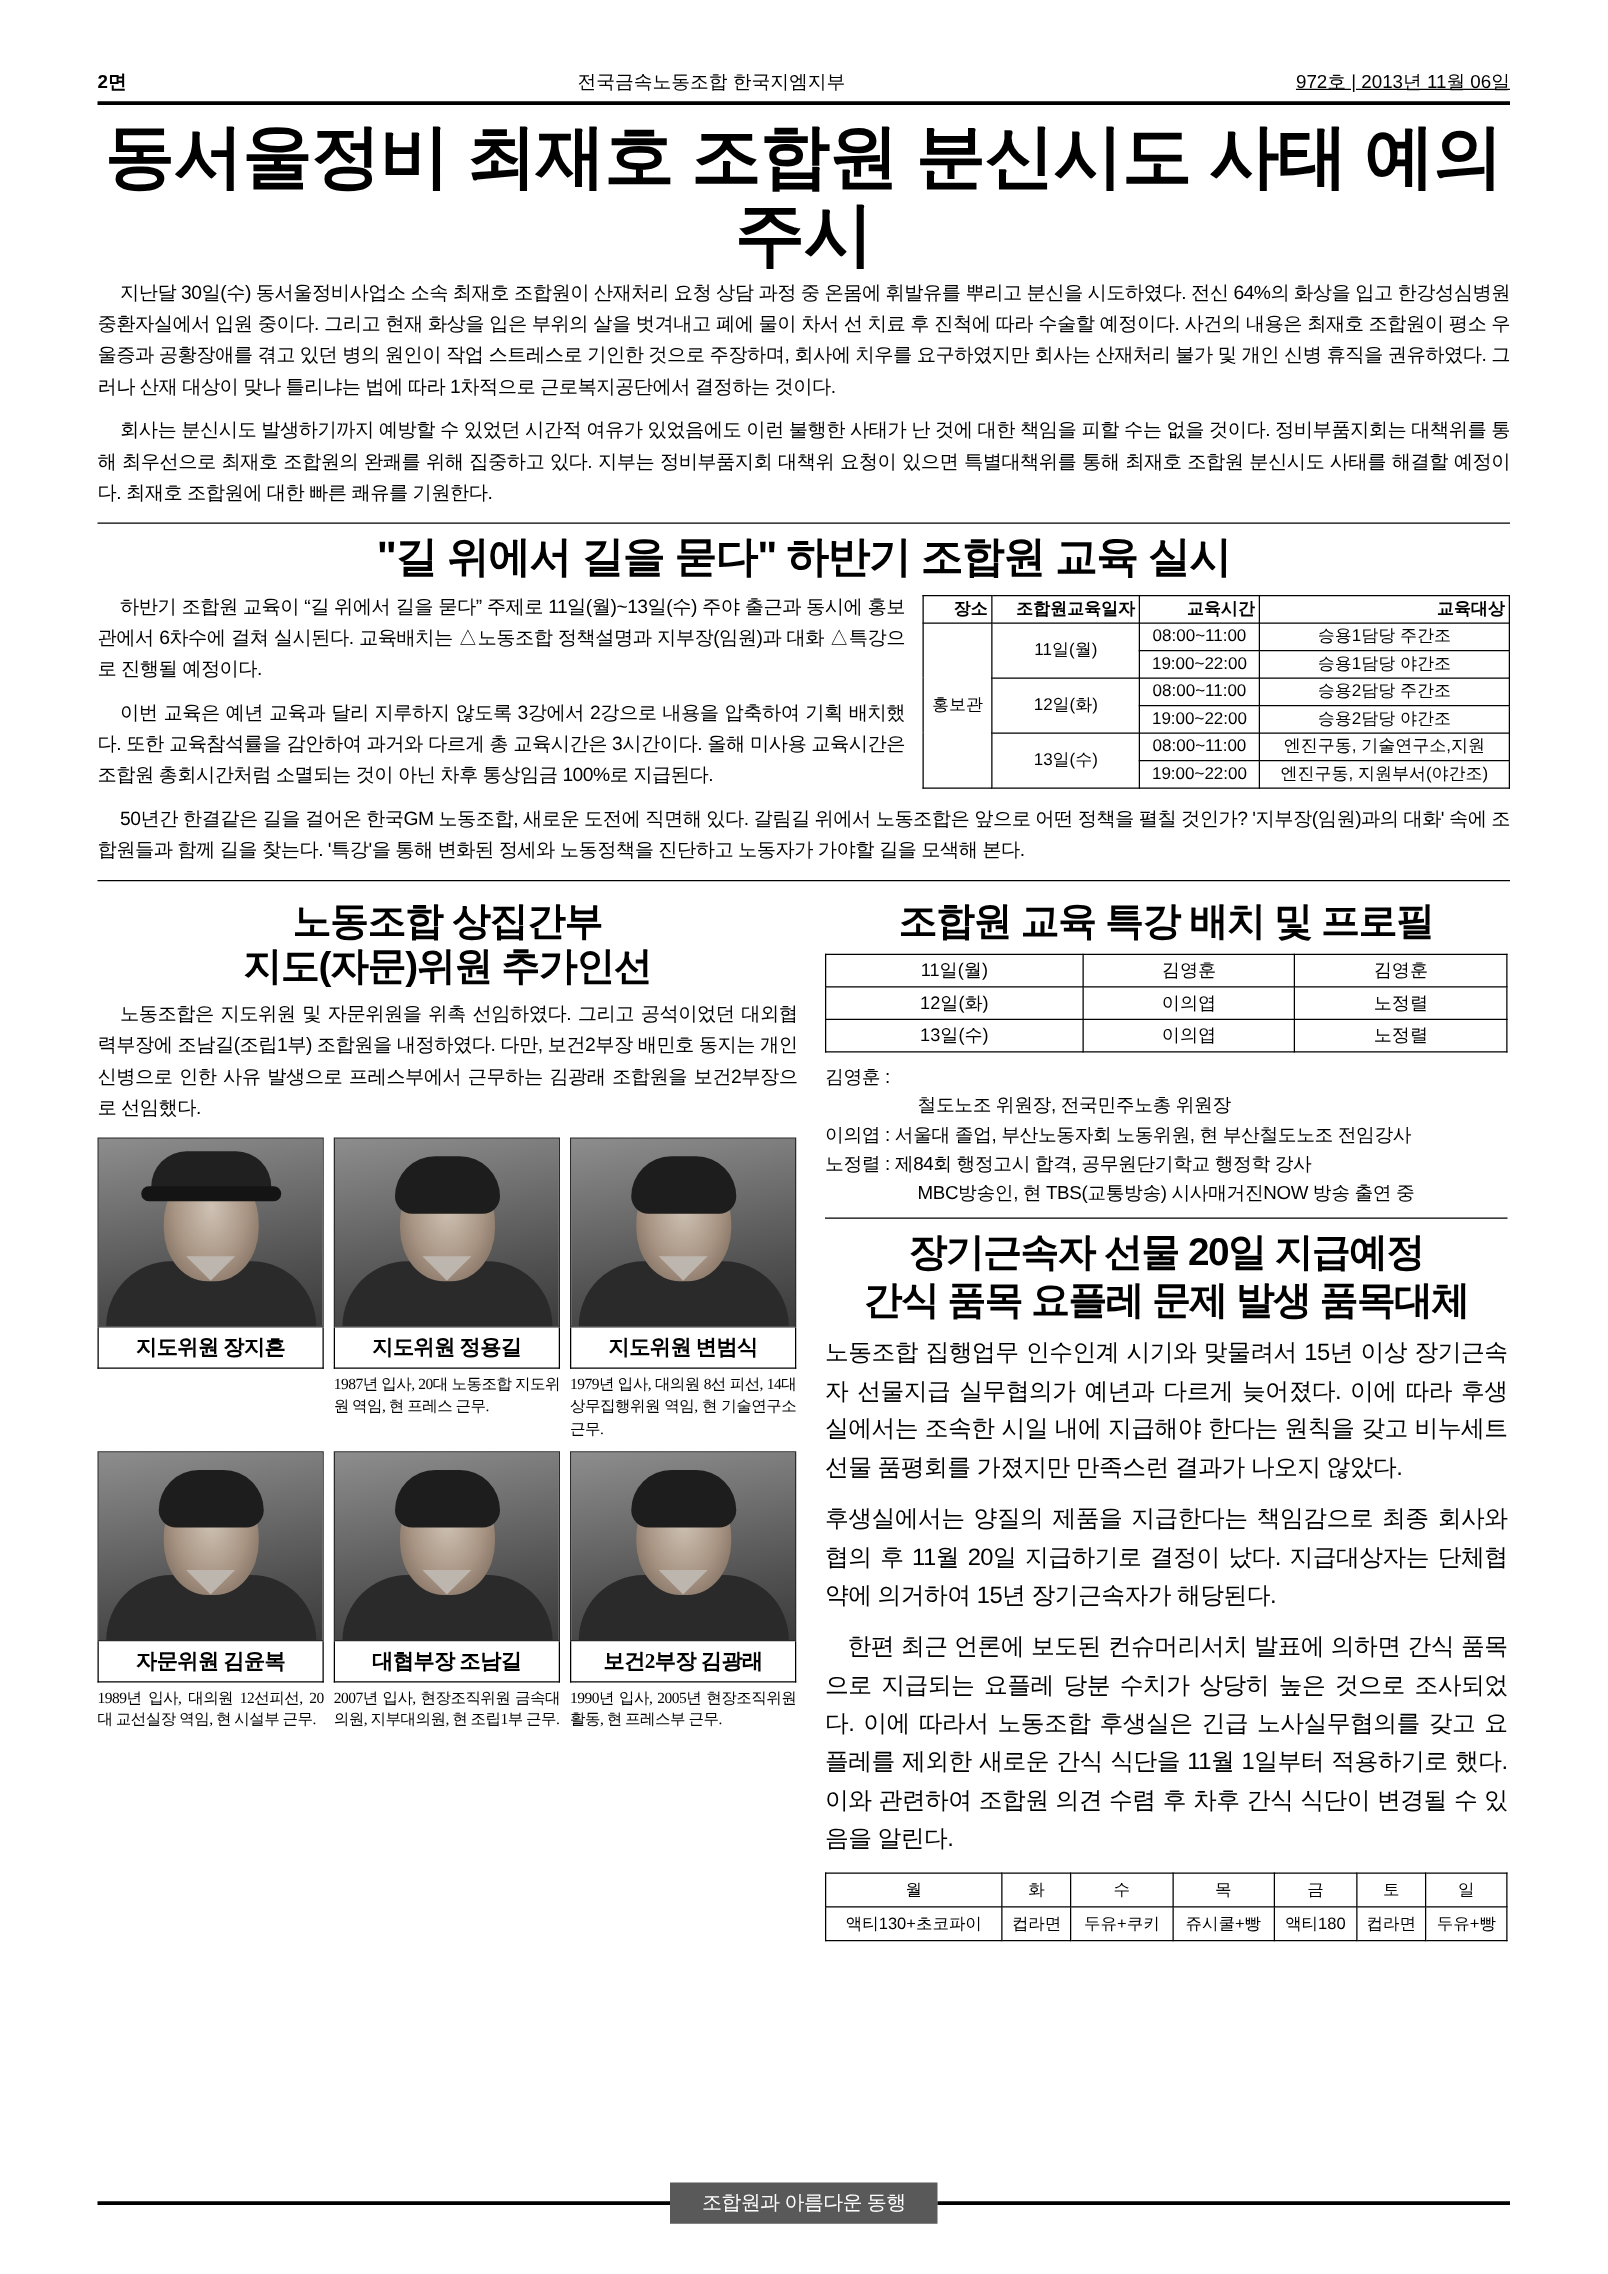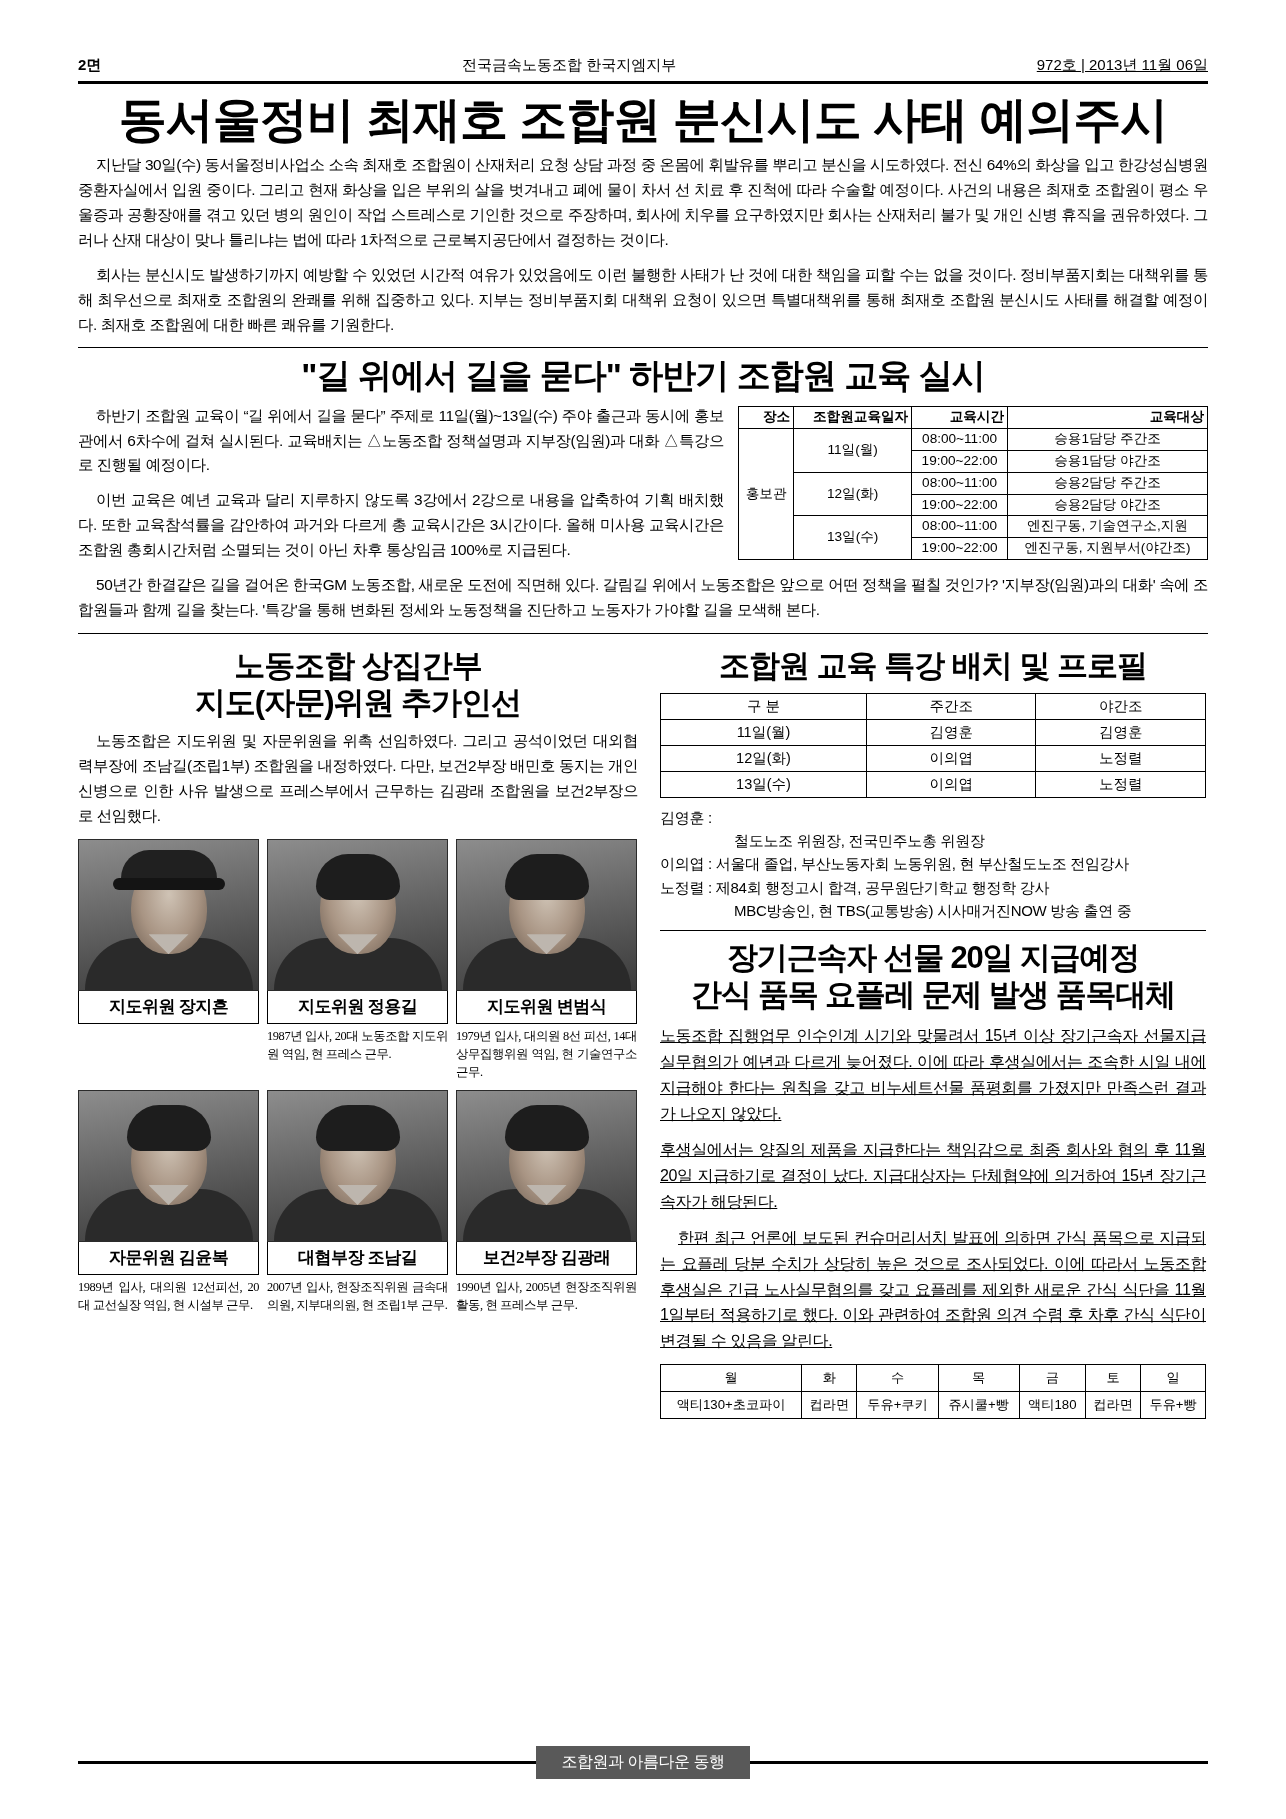--- a/index.html
+++ b/index.html
@@ -8,21 +8,21 @@
   .inner{position:absolute;left:78px;top:56px;width:1130px;}
 
   
   .masthead{display:flex;align-items:flex-end;justify-content:space-between;font-size:15px;padding-bottom:4px;}
   .masthead .left{font-weight:bold;font-size:15px;}
   .masthead .center{font-size:15px;}
   .masthead .right{font-size:15px;text-decoration:underline;}
   .rule-thick{border-top:3px solid #000;margin-top:2px;}
 
   h1.headline{
-    font-size:48px;font-weight:bold;text-align:center;letter-spacing:-1px;
+    font-size:56px;font-weight:bold;text-align:center;letter-spacing:-1px;
     margin:10px 0 6px 0;line-height:1.1;
   }
   h2.sub-headline{
     font-size:34px;font-weight:bold;text-align:center;letter-spacing:-1px;
     margin:4px 0 8px 0;line-height:1.15;
   }
   .rule-thin{border-top:1px solid #000;margin:8px 0;}
 
   p.body{
     font-size:15.4px;line-height:1.62;text-align:justify;margin:0 0 10px 0;
@@ -87,21 +87,21 @@
   .pphoto .collar{
     position:absolute;left:50%;bottom:36px;transform:translateX(-50%);
     width:40px;height:20px;background:#bdb6ae;clip-path:polygon(0 0,100% 0,50% 100%);
   }
   .pcap-label{
     border:1px solid #000;border-top:none;text-align:center;font-size:17px;font-weight:bold;
     padding:4px 0 5px 0;letter-spacing:-0.5px;
   }
   .pdesc{font-size:12.4px;line-height:1.45;margin-top:4px;letter-spacing:-0.4px;text-align:justify;}
 
-  .right-block p.body{font-size:16px;text-decoration:underline;}
+  .right-block p.body{font-size:19px;}
   h2.right-headline{
     font-size:31px;font-weight:bold;text-align:center;line-height:1.2;margin:6px 0 10px 0;letter-spacing:-1.2px;
   }
 
   
   .footer{
     position:absolute;left:78px;right:78px;bottom:40px;display:flex;align-items:center;gap:0;
   }
   .footer .bar{flex:1;height:3px;background:#000;}
   .footer .tag{
@@ -257,25 +257,20 @@
           </div>
 
         </div>
       </div>
 
       <div class="col-right right-block">
         <h3 class="col-title">조합원 교육 특강 배치 및 프로필</h3>
 
         <table class="prof">
           <tbody>
-              <tr>
-            <th>구  분</th>
-            <th>주간조</th>
-            <th>야간조</th>
-          </tr>
           <tr>
             <td>11일(월)</td>
             <td>김영훈</td>
             <td>김영훈</td>
           </tr>
           <tr>
             <td>12일(화)</td>
             <td>이의엽</td>
             <td>노정렬</td>
           </tr>

